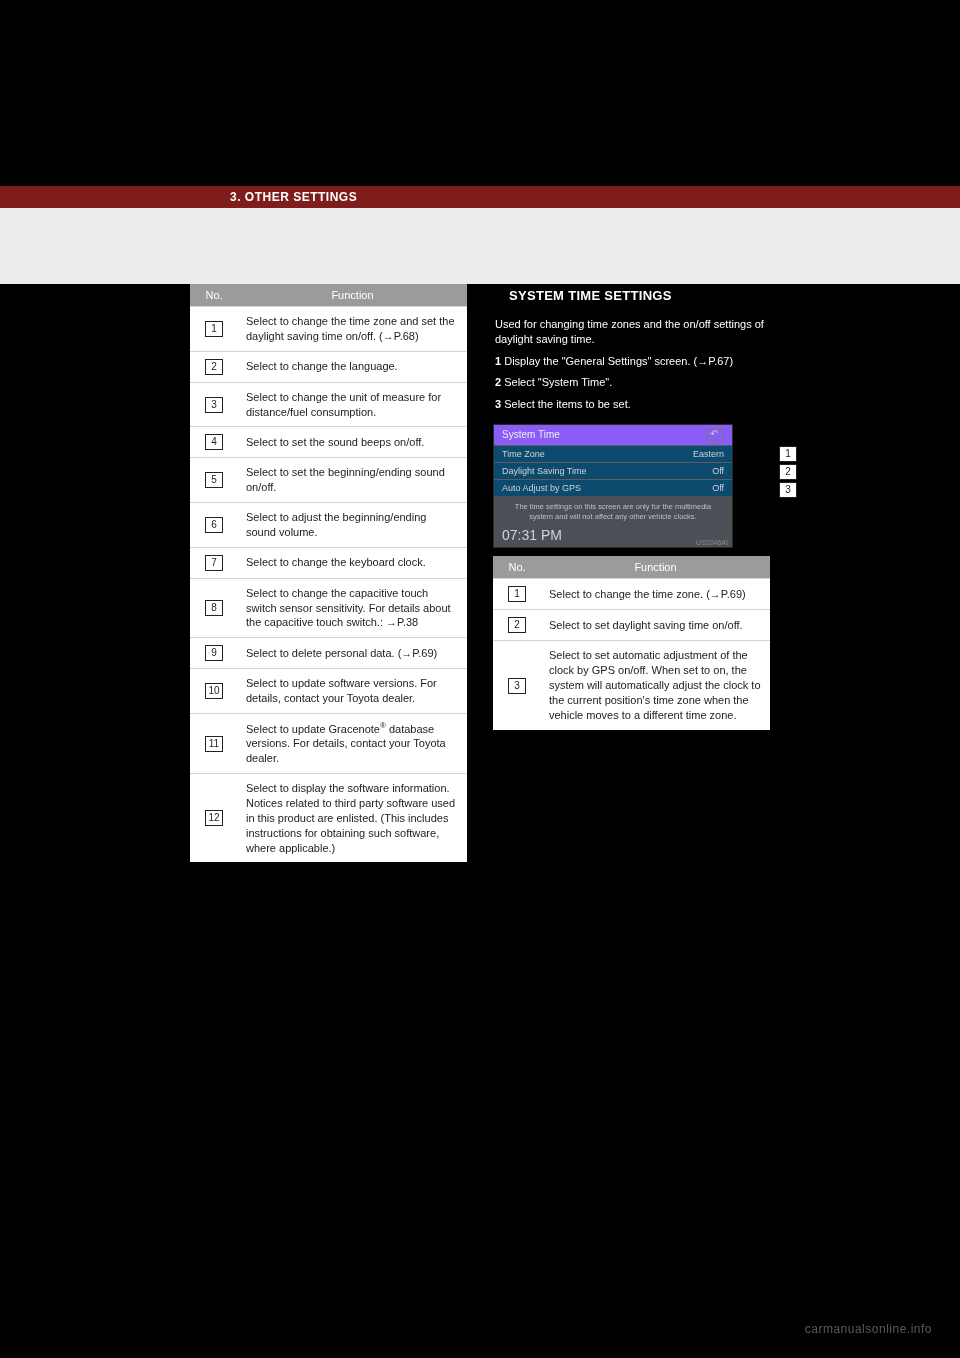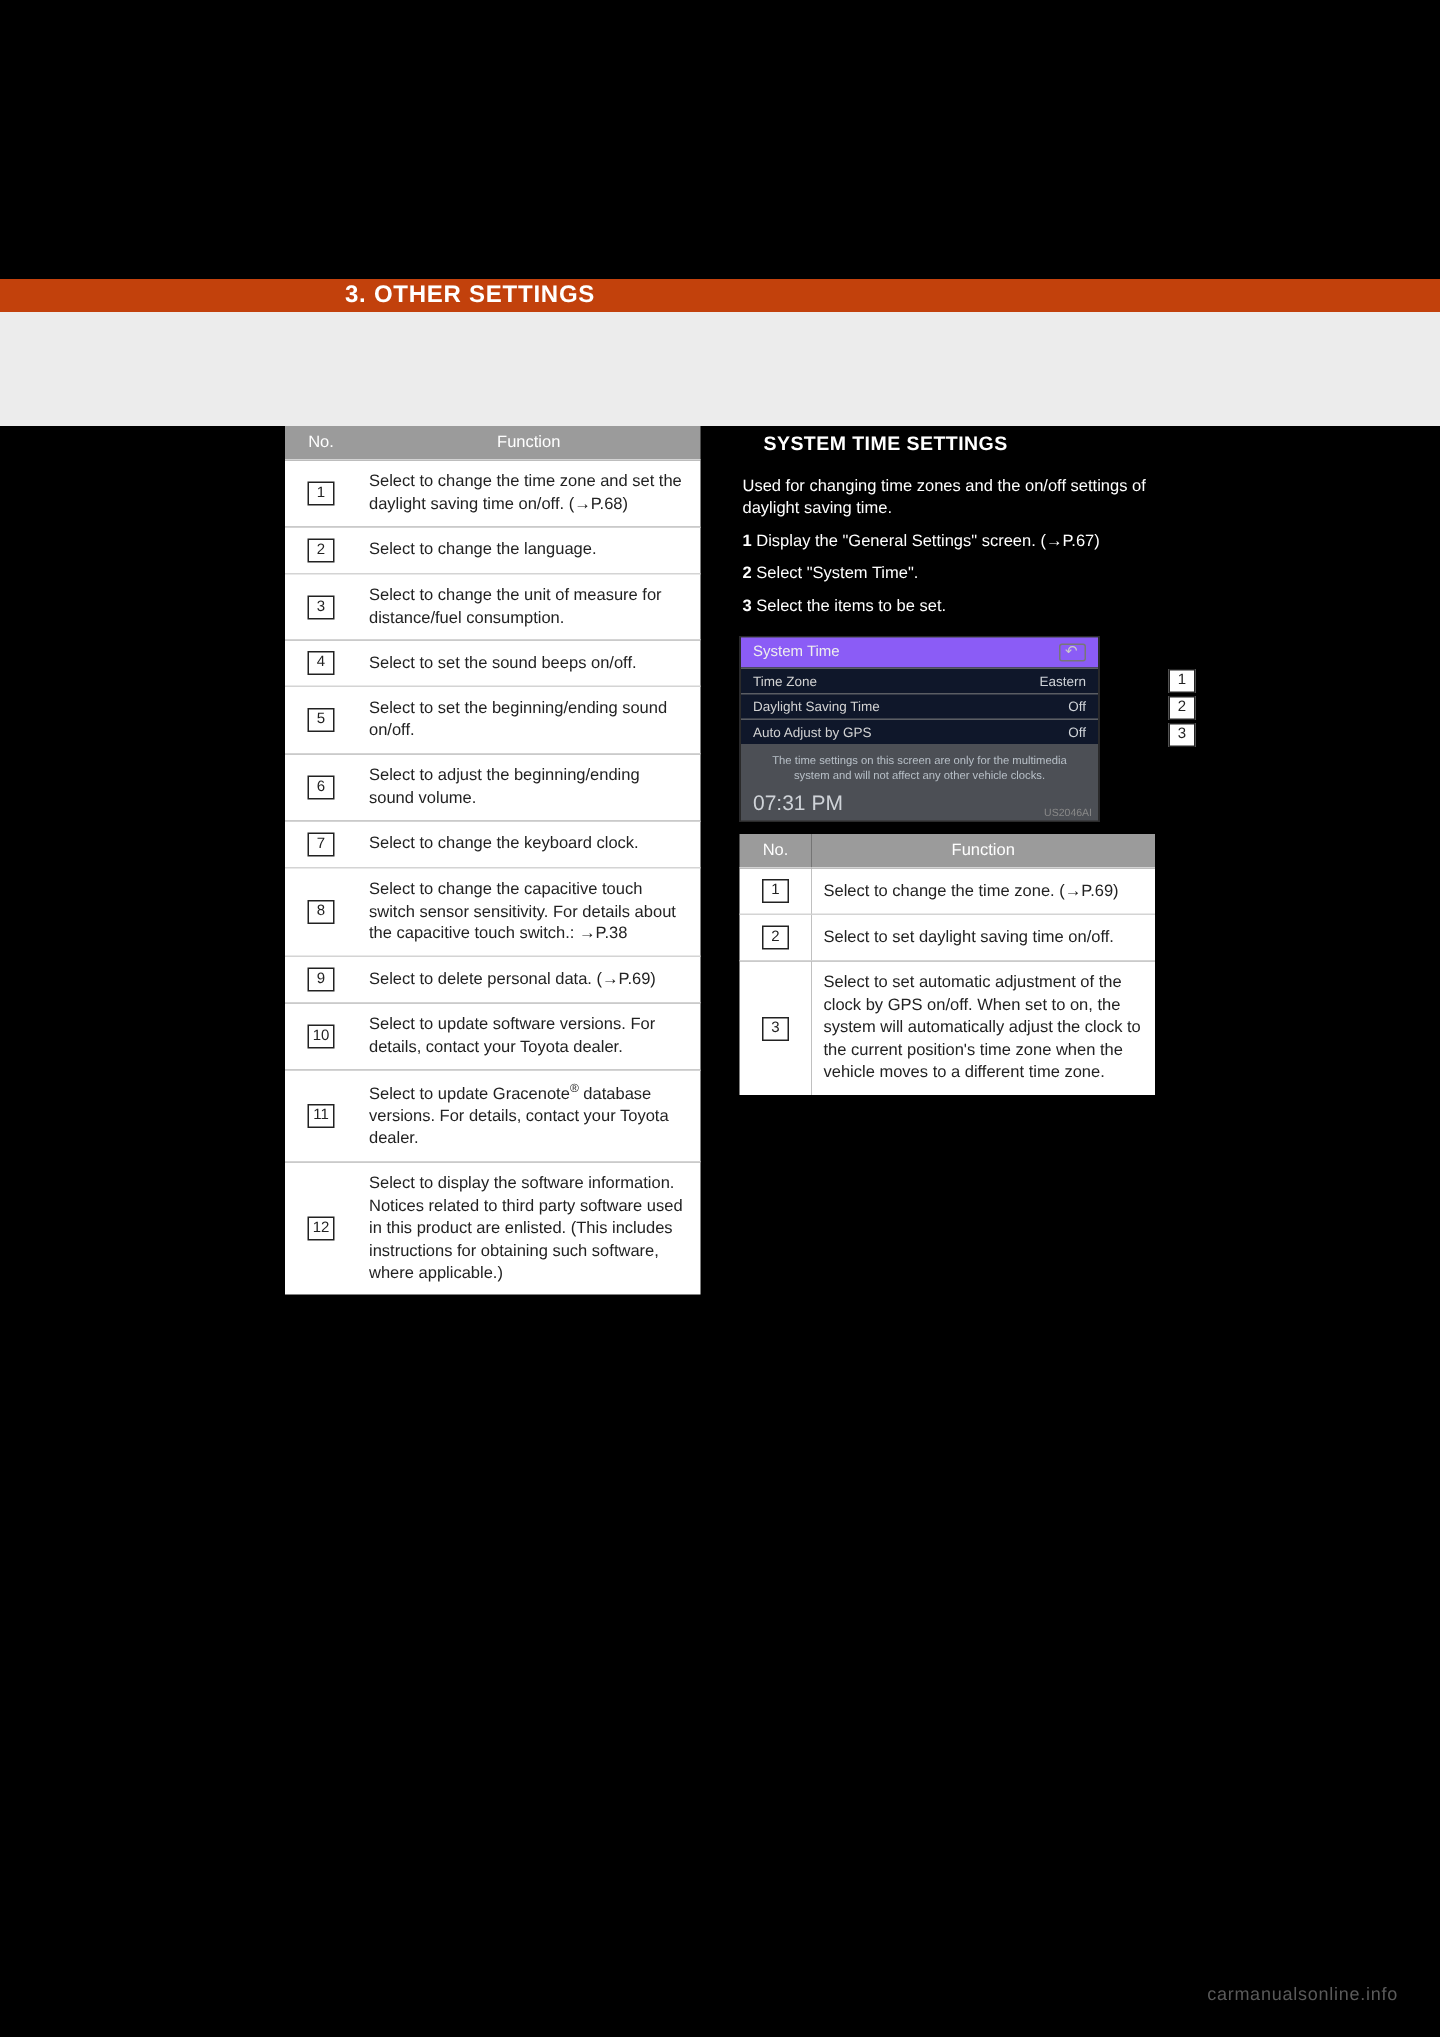--- a/index.html
+++ b/index.html
@@ -17,23 +17,23 @@
     right: 0;
     height: 98px;
     background: #ececec;
   }
   .header-bar {
     position: absolute;
     top: 186px;
     left: 0;
     right: 0;
     height: 22px;
-    background: #c2410c;
+    background: #7f1d1d;
     color: #fff;
-    font-size: 16px;
+    font-size: 12px;
     font-weight: bold;
     letter-spacing: 0.5px;
     display: flex;
     align-items: center;
     padding-left: 230px;
   }
   .content {
     position: absolute;
     top: 284px;
     left: 190px;
@@ -135,21 +135,21 @@
     left: 3px; top: -2px;
     color: #ccc;
     font-size: 10px;
   }
   .ui-row {
     display: flex;
     justify-content: space-between;
     align-items: center;
     padding: 3px 8px;
     border-top: 1px solid #5a5d63;
-    background: #0f172a;
+    background: #0c4a6e;
   }
   .ui-row .val { color: #cfd3d8; padding-left: 25px; }
   .ui-note {
     font-size: 7.5px;
     color: #b8c0c8;
     padding: 6px 14px 4px 14px;
     text-align: center;
     line-height: 1.3;
   }
   .ui-time {

